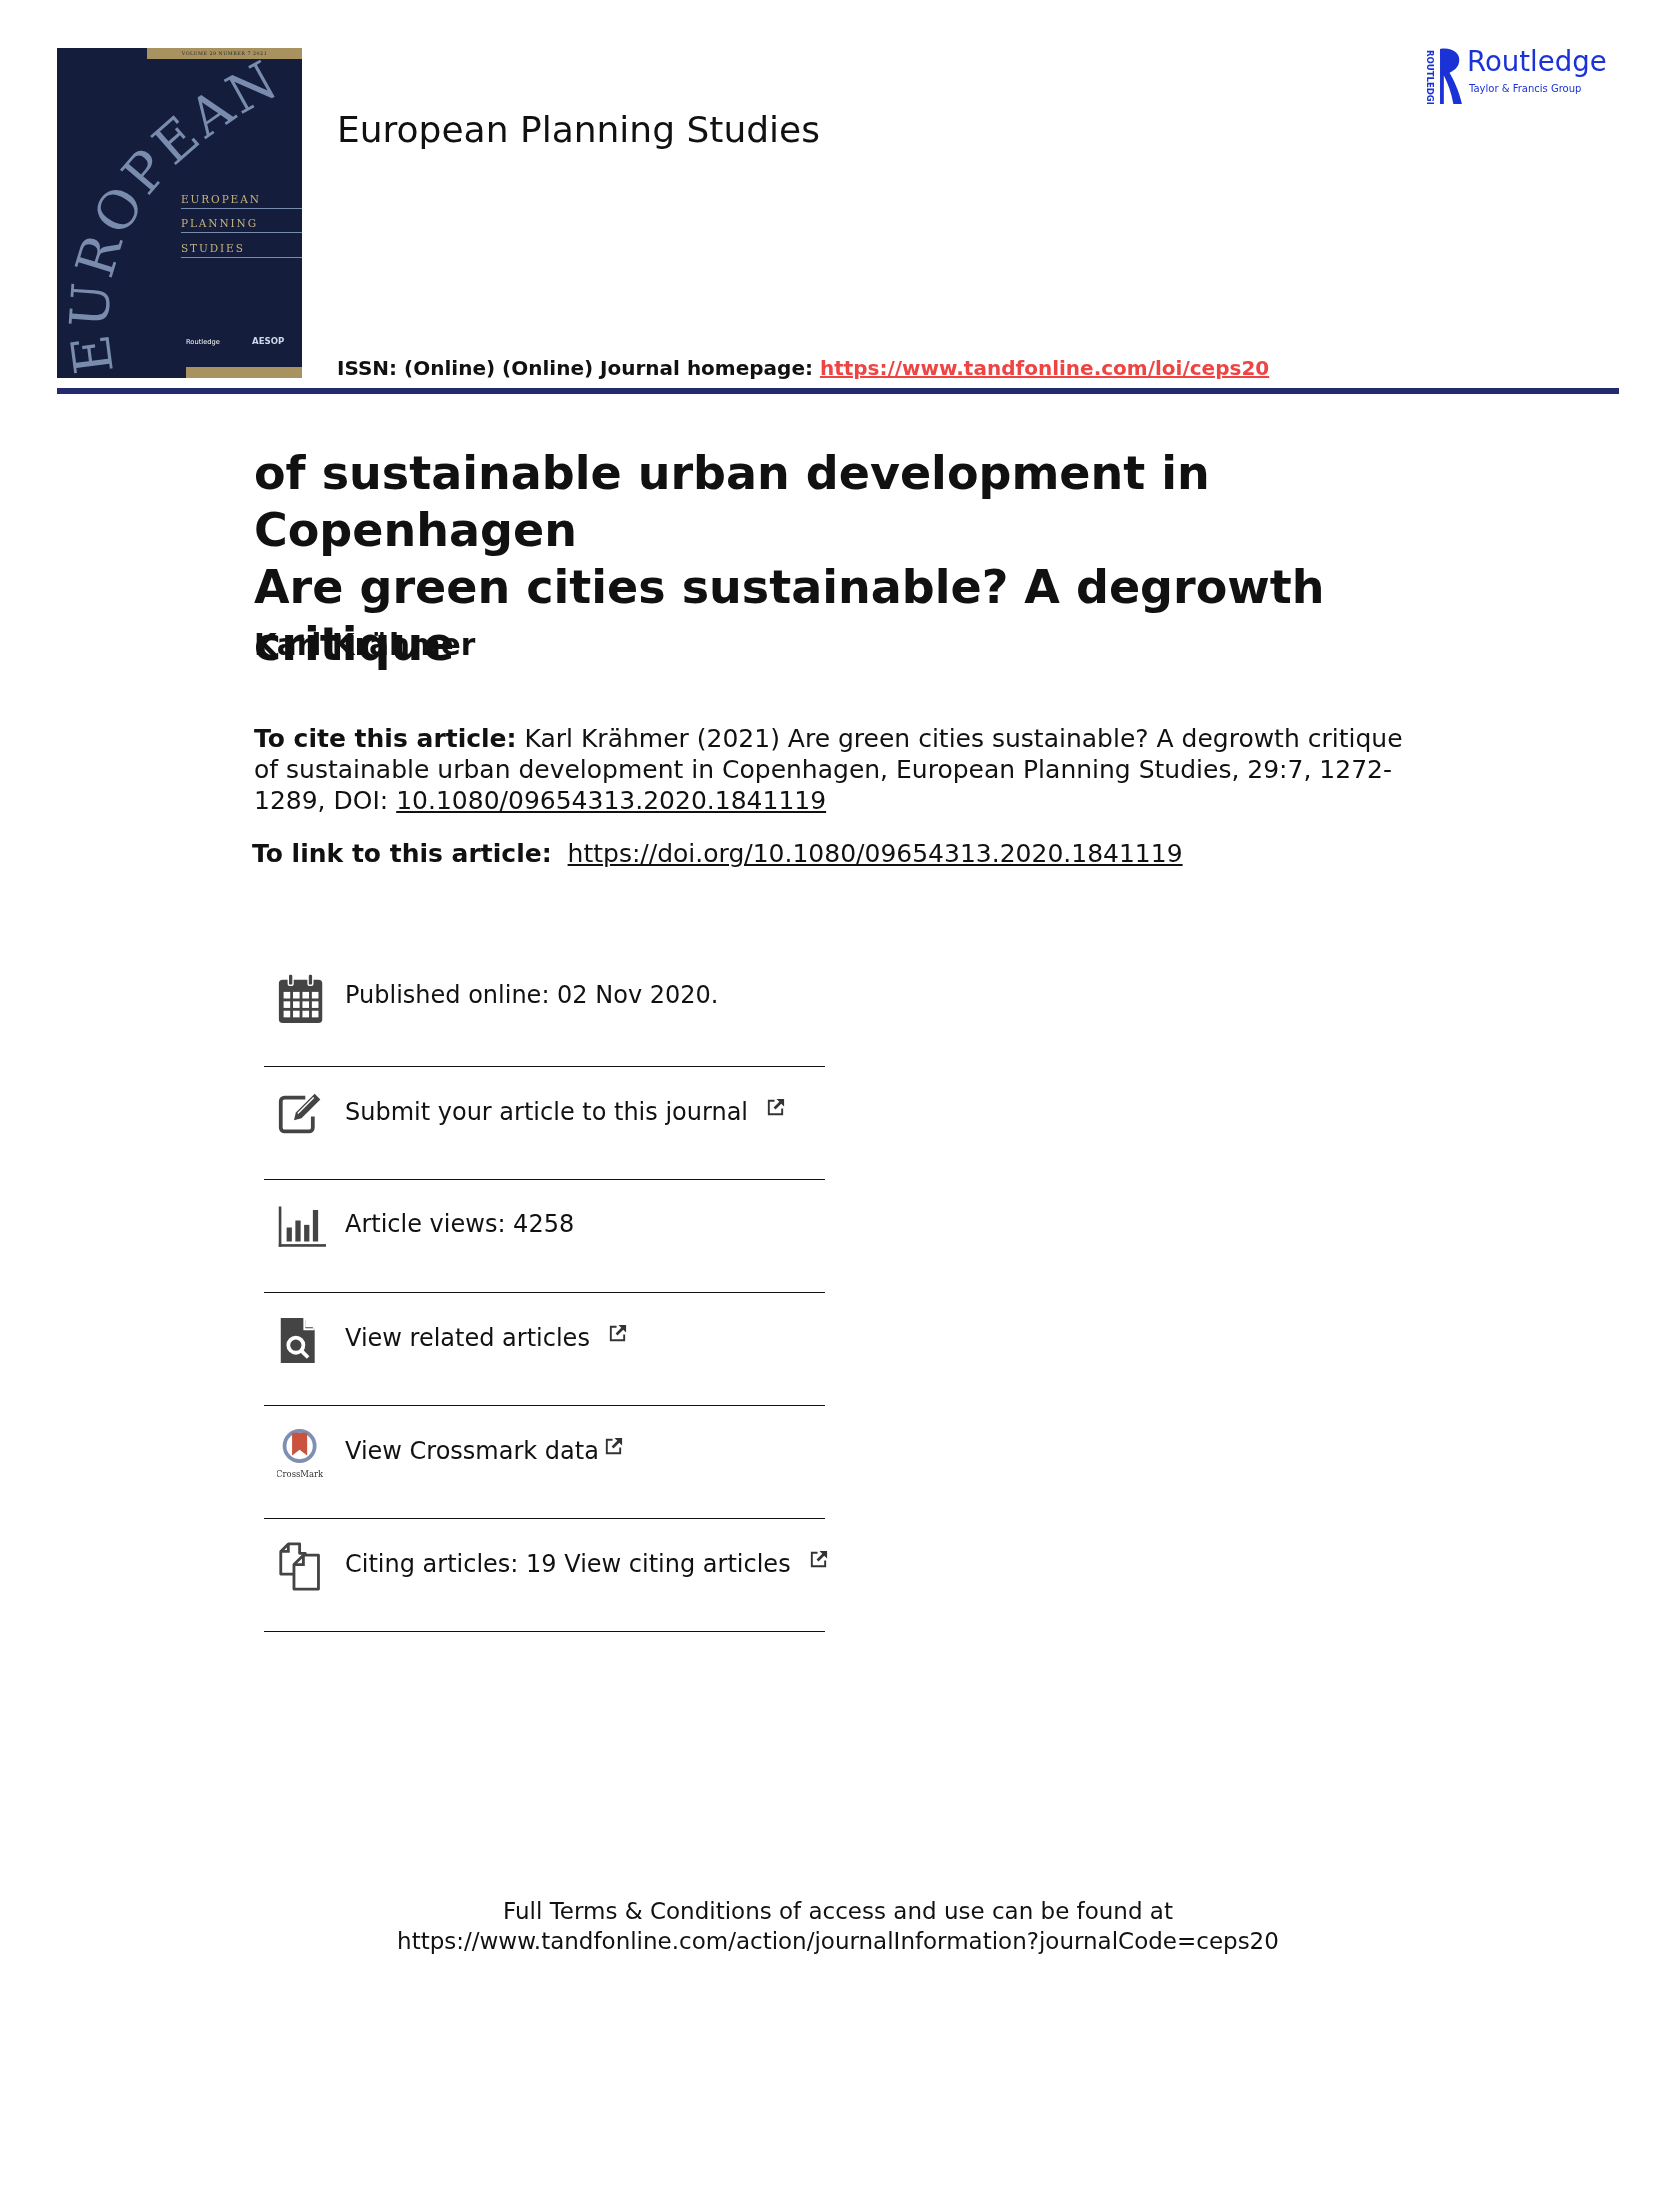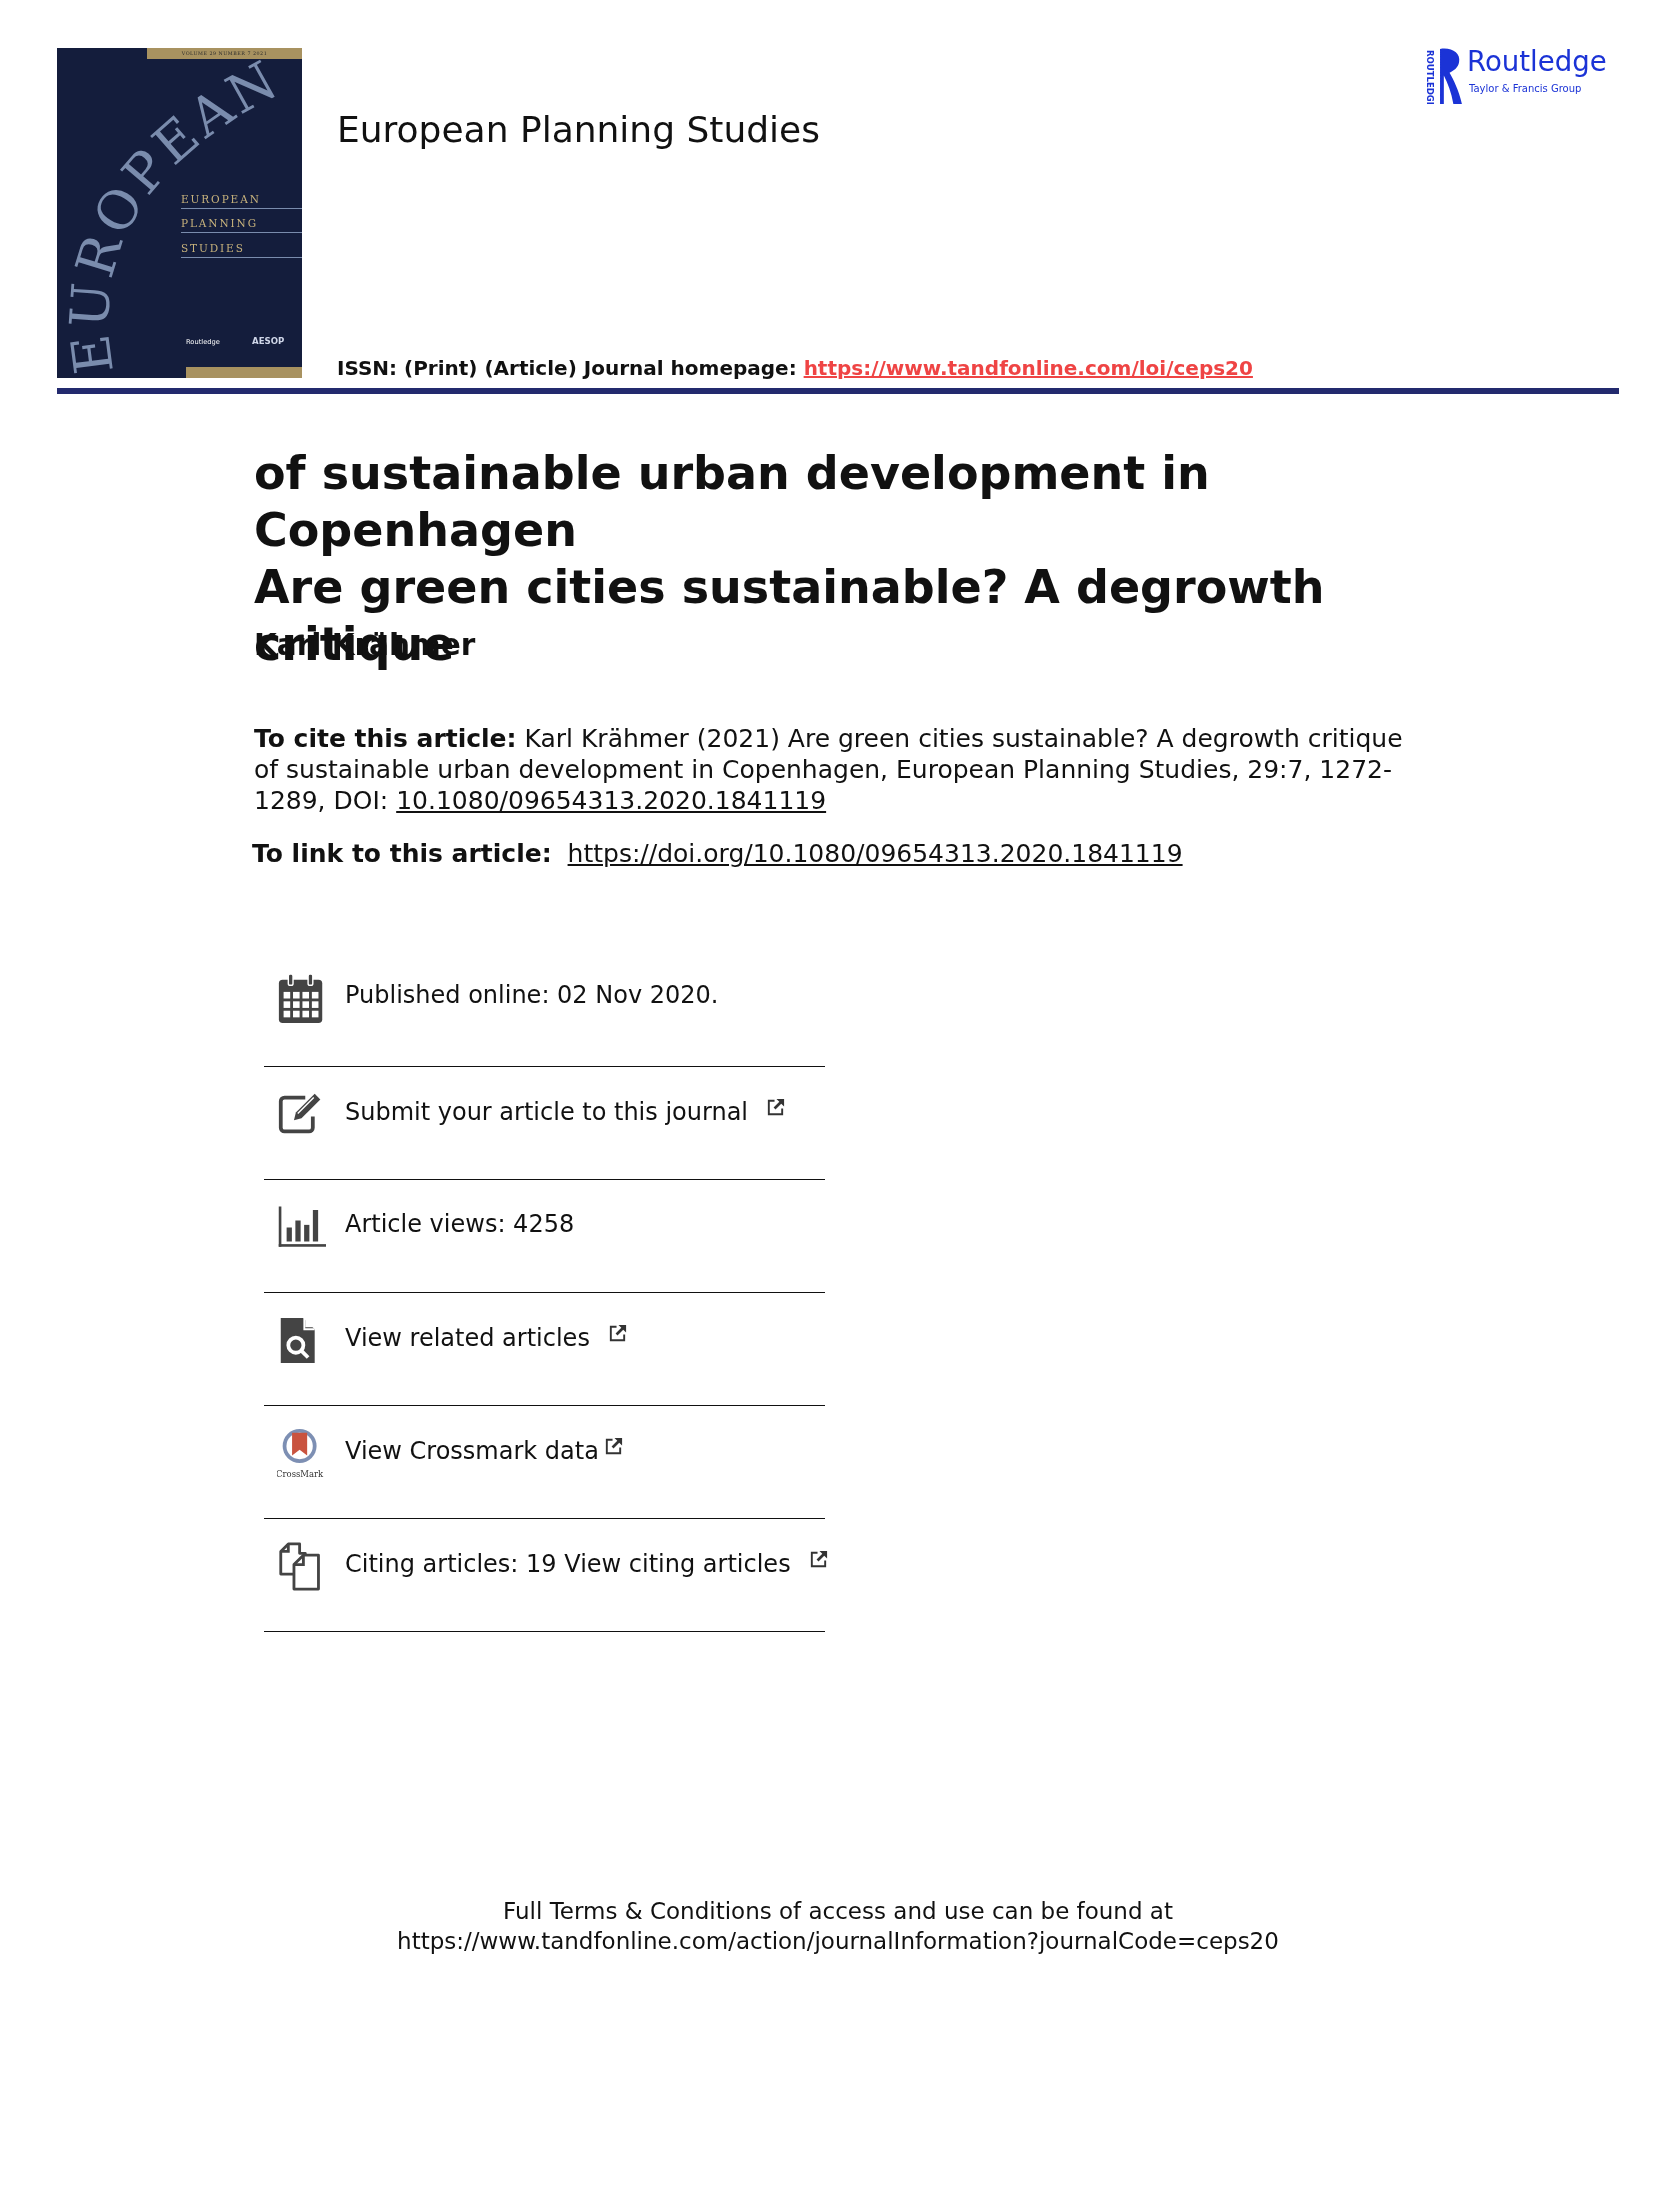--- a/index.html
+++ b/index.html
@@ -66,21 +66,21 @@
     <div class="tline">STUDIES</div>
   </div>
   <div class="pub">Routledge</div>
   <div class="aesop">AESOP</div>
   <div class="botband"></div>
 </div>
 
 <div class="journal-title">European Planning Studies</div>
 
 <div class="issn">
-  <span>ISSN: (Print) (Article) Journal homepage: </span><a>https://www.tandfonline.com/loi/ceps20</a>
+  <span>ISSN: (Online) (Online) Journal homepage: </span><a>https://www.tandfonline.com/loi/ceps20</a>
 </div>
 
 <div class="routledge">
   <svg class="vert" viewBox="0 0 14 58">
     <text x="3" y="1" transform="rotate(90 3 1)" font-size="9" font-weight="bold" fill="#1b33d6" font-family="DejaVu Sans, sans-serif">ROUTLEDGE</text>
   </svg>
   <svg width="25" height="59" style="position:absolute;left:14.3px;top:1.9px" viewBox="0 0 26 62">
     <path d="M2 2 C14 0 24 6 22 16 C21 22 16 25 12 27 C16 34 22 46 25 60 L16 60 C14 48 10 38 6 30 L6 60 L2 60 Z" fill="#1b33d6"></path>
   </svg>
   <div class="name">Routledge</div>

